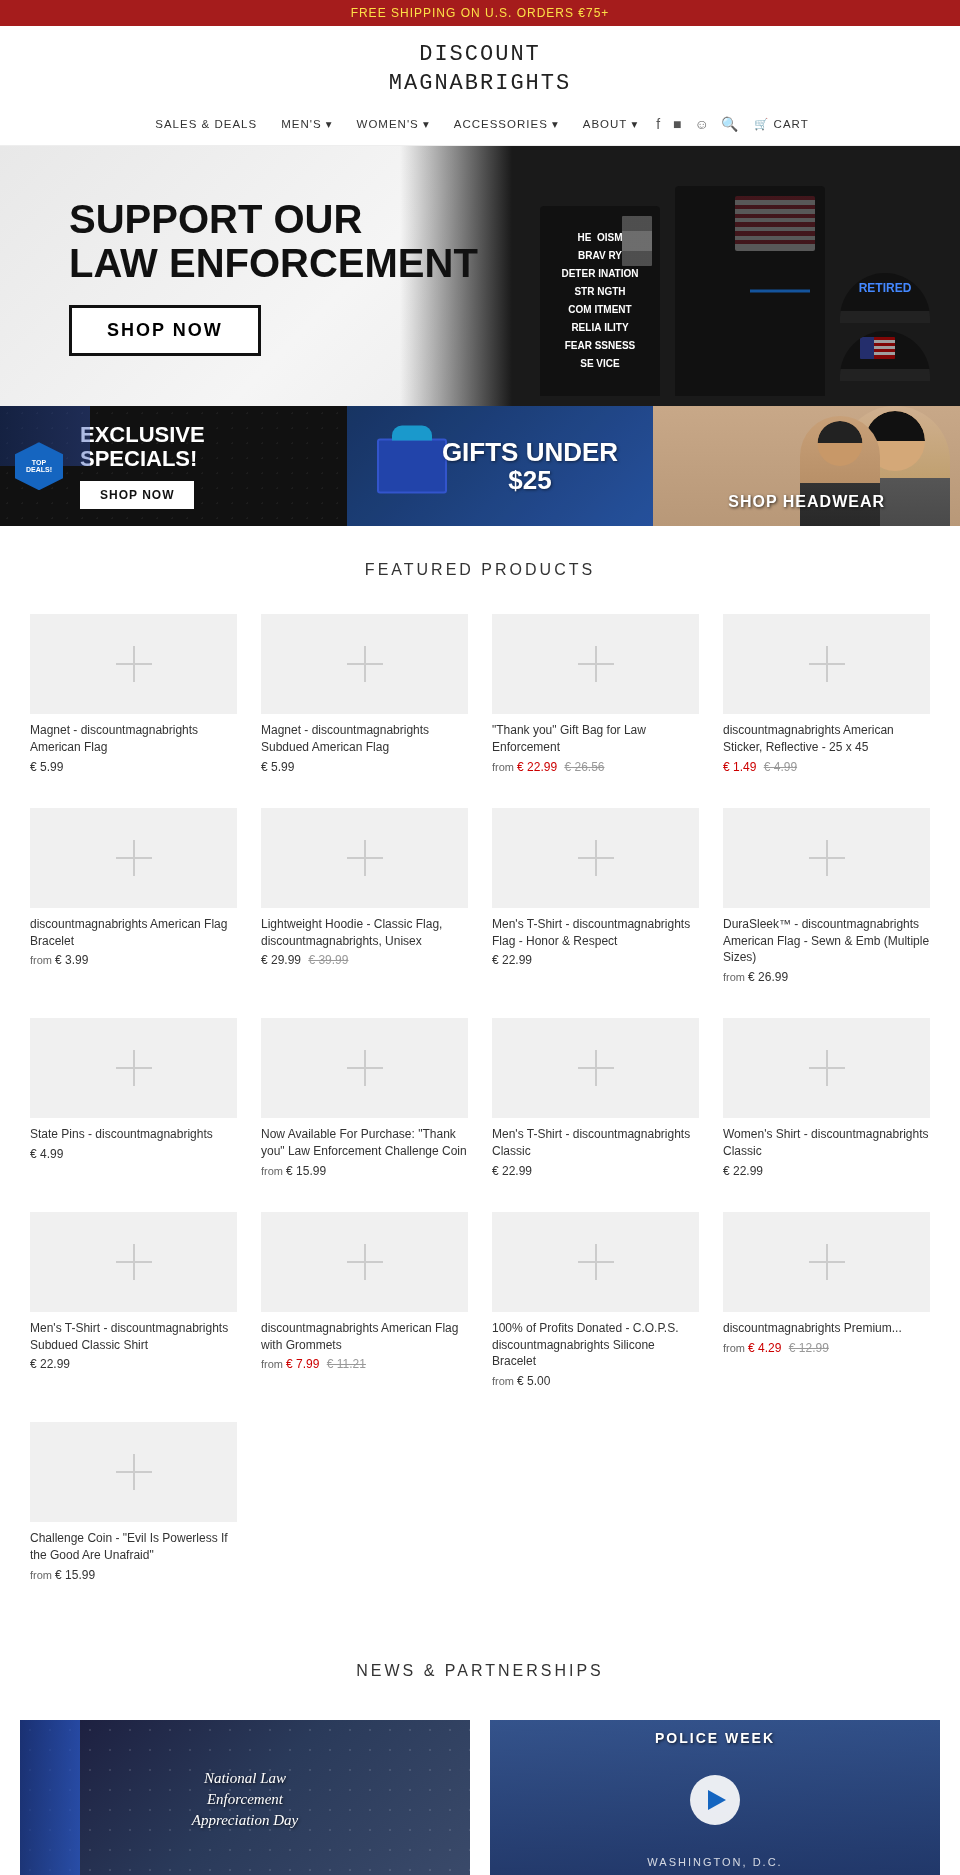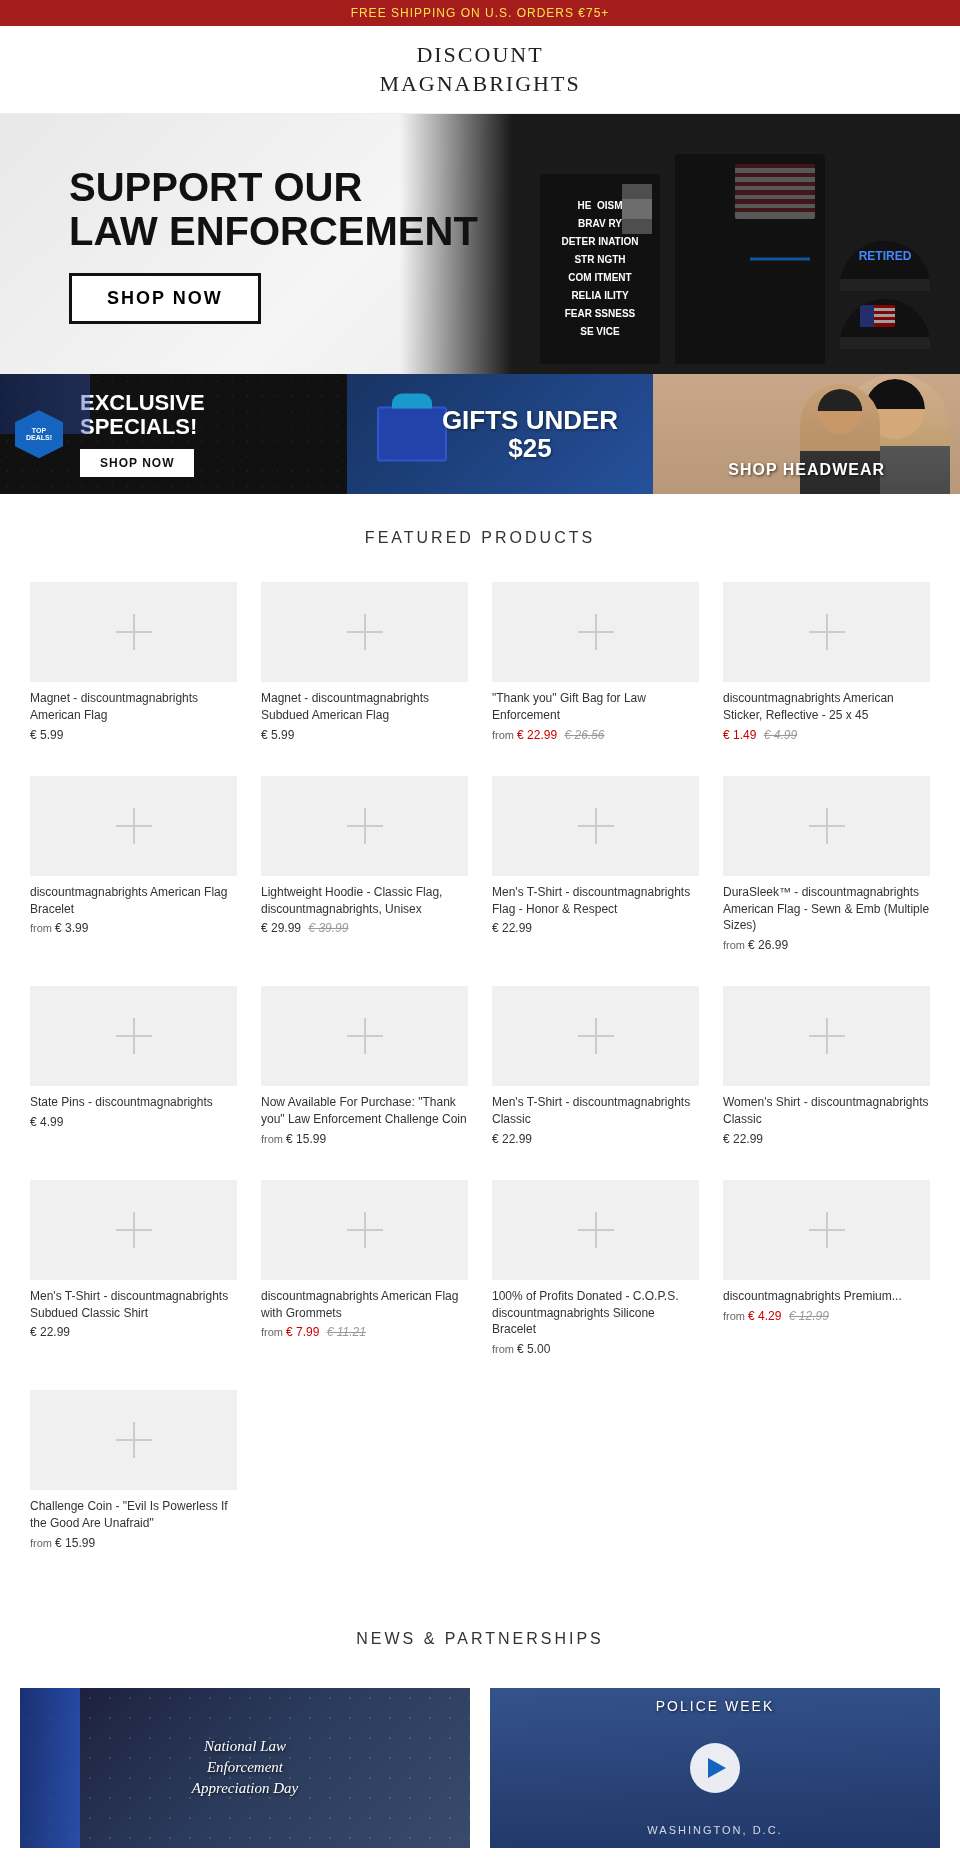--- a/index.html
+++ b/index.html
@@ -17,21 +17,21 @@
 
     
     .header {
       display: flex;
       flex-direction: column;
       align-items: center;
       padding: 15px 0 5px;
       border-bottom: 1px solid #eee;
     }
     .logo {
-      font-family: Liberation Serif, serif;
+      font-family: Liberation Mono, monospace;
       text-align: center;
       font-size: 22px;
       letter-spacing: 2px;
       color: #222;
       line-height: 1.3;
       margin-bottom: 10px;
     }
 
     
     .nav {
@@ -280,21 +280,20 @@
       margin-bottom: 4px;
     }
     .product-price {
       font-size: 12px;
       color: #333;
     }
     .product-price .original {
       text-decoration: line-through;
       color: #999;
       margin-left: 4px;
-      font-style: italic;
     }
     .product-price .sale {
       color: #c00;
     }
     .product-price .from {
       font-size: 11px;
       color: #666;
     }
 
     
@@ -361,21 +360,21 @@
       margin-left: 4px;
     }
     .play-overlay-text {
       position: absolute;
       top: 10px;
       left: 0;
       right: 0;
       text-align: center;
       color: #fff;
       font-size: 14px;
-      font-weight: 400;
+      font-weight: 700;
       letter-spacing: 2px;
       text-shadow: 1px 1px 3px rgba(0,0,0,0.7);
     }
     .police-week-loc {
       position: absolute;
       bottom: 12px;
       left: 0;
       right: 0;
       text-align: center;
       color: rgba(255,255,255,0.8);
@@ -407,20 +406,35 @@
 <div class="top-banner">
   <span>FREE SHIPPING ON U.S. ORDERS €75+</span>
 </div>
 
 <div class="header">
   <div class="logo">
     <span>DISCOUNT</span><br>
     <span>MAGNABRIGHTS</span>
   </div>
 
+  <nav class="nav">
+    <span class="nav-item">SALES &amp; DEALS</span>
+    <span class="nav-item">MEN'S ▾</span>
+    <span class="nav-item">WOMEN'S ▾</span>
+    <span class="nav-item">ACCESSORIES ▾</span>
+    <span class="nav-item">ABOUT ▾</span>
+    <span class="nav-icon">f</span>
+    <span class="nav-icon">■</span>
+    <span class="nav-icon">☺</span>
+    <span class="nav-icon">🔍</span>
+    <span class="nav-cart">
+      <span>🛒</span>
+      <span>CART</span>
+    </span>
+  </nav>
 </div>
 
 <div class="hero">
   <div class="hero-left">
     <div class="hero-title">
       <span>SUPPORT OUR</span>
       <span>LAW ENFORCEMENT</span>
     </div>
     <button class="hero-shop-btn">SHOP NOW</button>
   </div>

